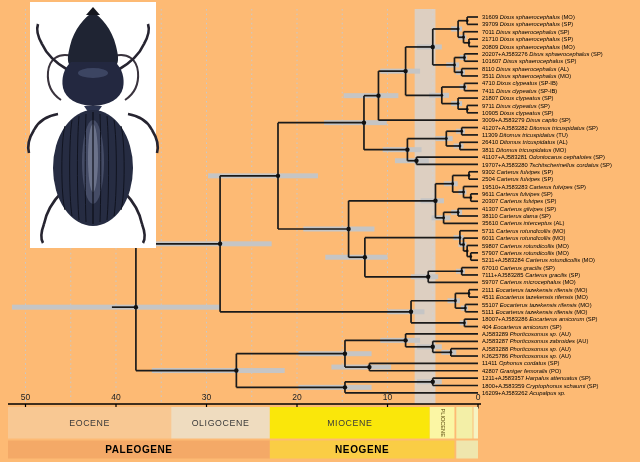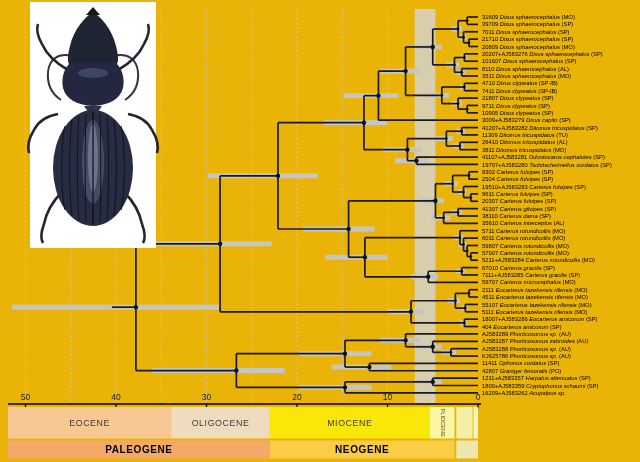--- a/index.html
+++ b/index.html
@@ -1,16 +1,16 @@
 <!DOCTYPE html>
 <html><head>
 <meta charset="utf-8">
 <style>
   html,body{margin:0;padding:0;background:#ffffff;}
-  #stage{position:relative;width:640px;height:462px;background:#eab308;overflow:hidden;
+  #stage{position:relative;width:640px;height:462px;background:#fdba74;overflow:hidden;
          font-family:"Liberation Sans", sans-serif;}
   svg text{font-family:"Liberation Sans", sans-serif;}
 </style>
 </head>
 <body>
 
 <div id="stage">
   <svg id="fig" width="640" height="462" viewBox="0 0 640 462">
       <g>
         <line x1="25.499999999999943" y1="9" x2="25.499999999999943" y2="404" stroke="#c8c8c8" stroke-width="1" stroke-dasharray="1.6,3"></line>

